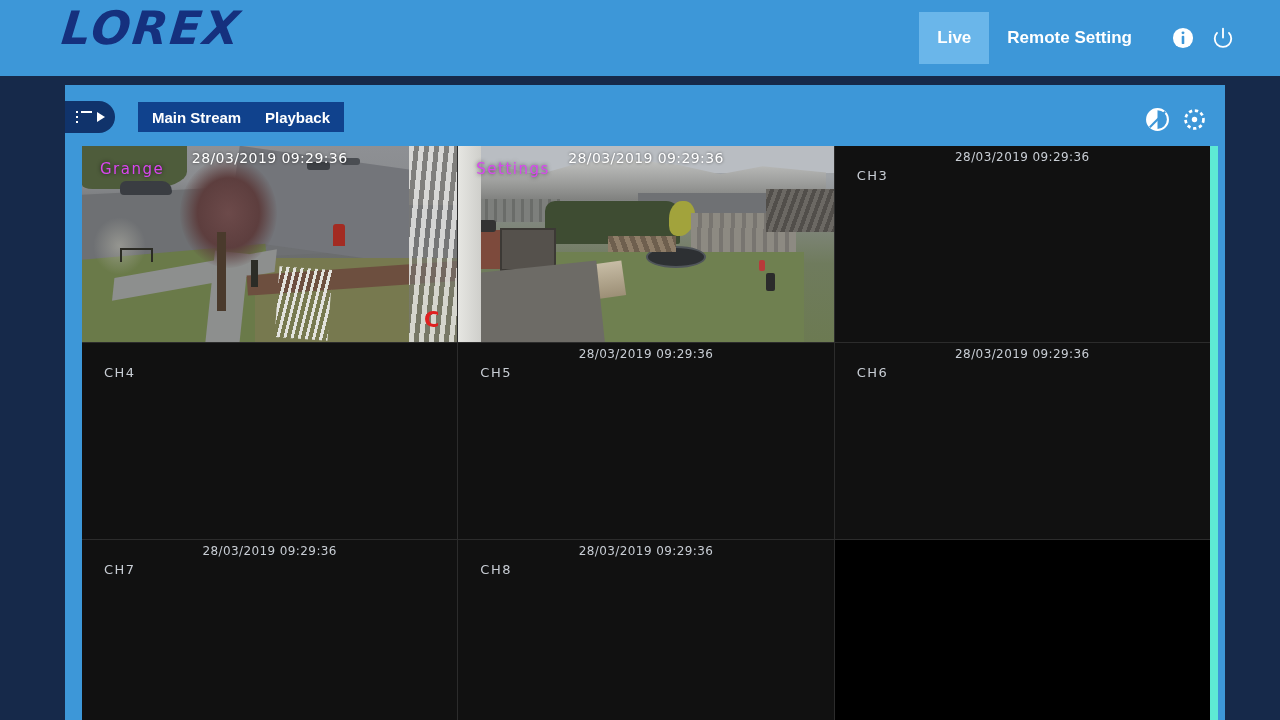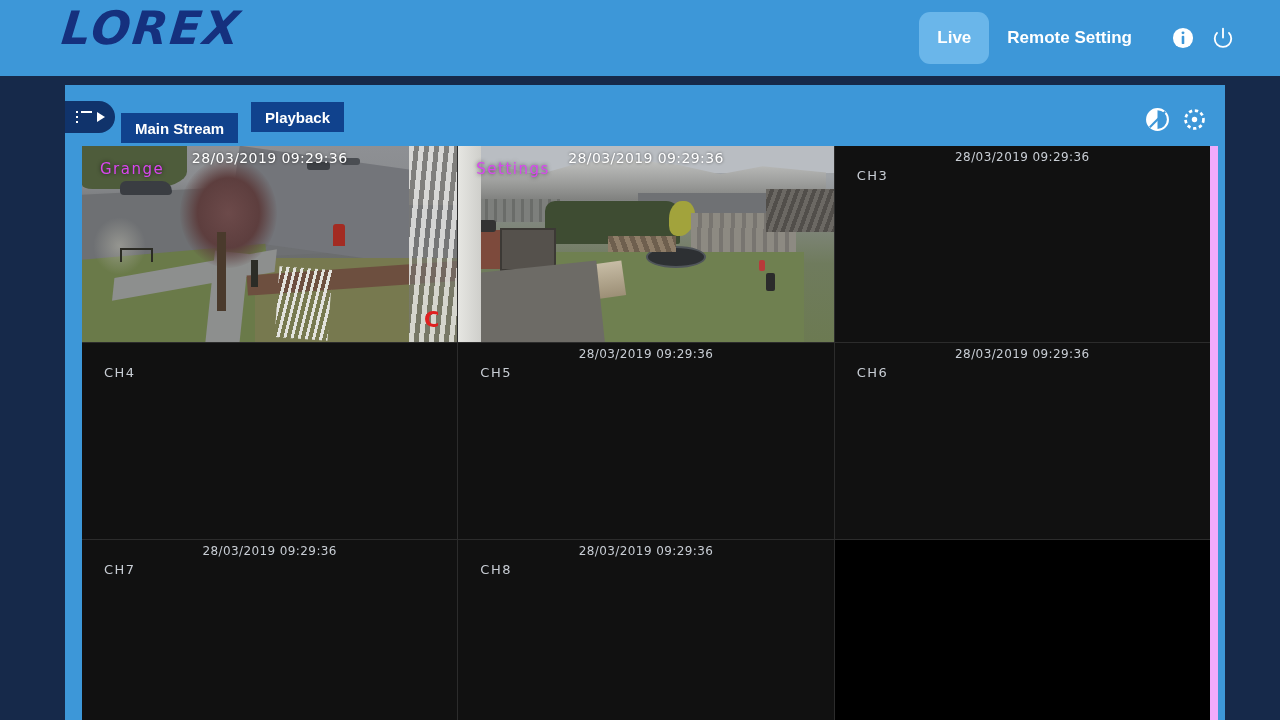--- a/index.html
+++ b/index.html
@@ -34,21 +34,21 @@
   }
   .nav-item {
     height: 52px;
     padding: 0 18px;
     display: flex; align-items: center; justify-content: center;
     color: #ffffff;
     font-size: 17px; font-weight: bold;
     cursor: pointer;
     white-space: nowrap;
   }
-  .nav-item.active { background: #6ab6ea; border-radius: 11px; }
+  .nav-item.active { background: #6ab6ea; }
   .nav-icons { display: flex; align-items: center; gap: 18px; margin-left: 22px; }
   .ic { width: 22px; height: 22px; cursor: pointer; }
 
   
   .panel {
     position: absolute; left: 65px; top: 85px;
     width: 1160px; height: 635px;
     background: #3d97d8;
   }
   .toolbar {
@@ -86,37 +86,37 @@
     position: absolute; top: 17px;
     height: 30px;
     background: #10428d;
     color: #ffffff;
     font-size: 15px; font-weight: bold;
     display: flex; align-items: center; justify-content: center;
     padding: 0 14px;
     cursor: pointer;
     white-space: nowrap;
   }
-  #btn-main { left: 56px; margin-top: 11px; }
+  #btn-main { left: 73px; }
   #btn-sub  { left: 186px; }
 
   .tool-right {
     position: absolute; right: 18px; top: 22px;
     display: flex; align-items: center; gap: 12px;
   }
   .tool-right .ic2 { width: 25px; height: 25px; cursor: pointer; }
   .grid {
     position: absolute; left: 17px; top: 61px;
     width: 1136px; height: 574px;
     display: grid;
     grid-template-columns: repeat(3, 1fr);
     grid-template-rows: repeat(3, 196px);
     gap: 1px;
     background: #2c2c2c;
-    border-right: 8px solid #f0abfc;
+    border-right: 8px solid #5eead4;
   }
   .cell {
     position: relative;
     background: #111111;
     overflow: hidden;
     cursor: pointer;
   }
   .cell.blank { background: #000000; }
   .cell.selected { outline: 2px solid #8a8a22; outline-offset: -2px; }
   .cell-ts {

